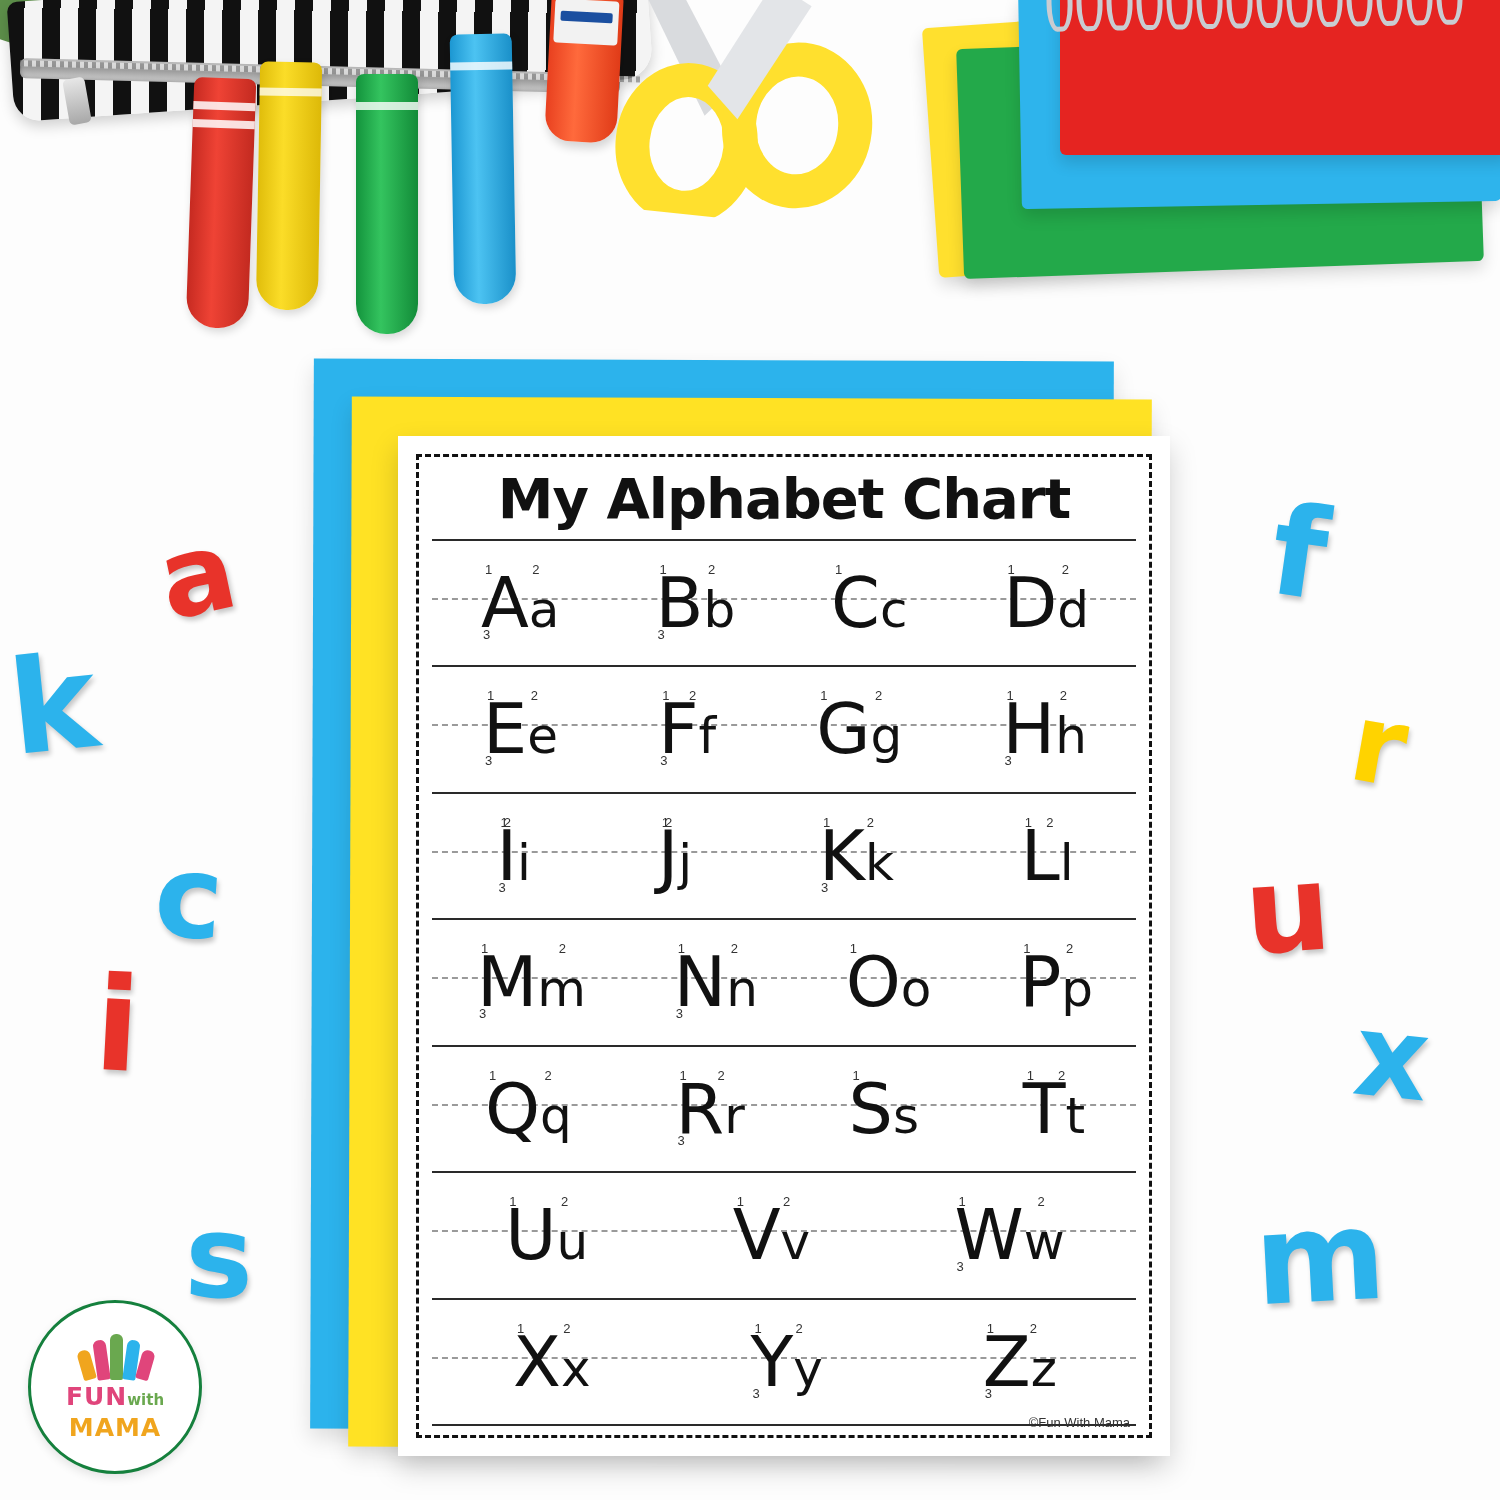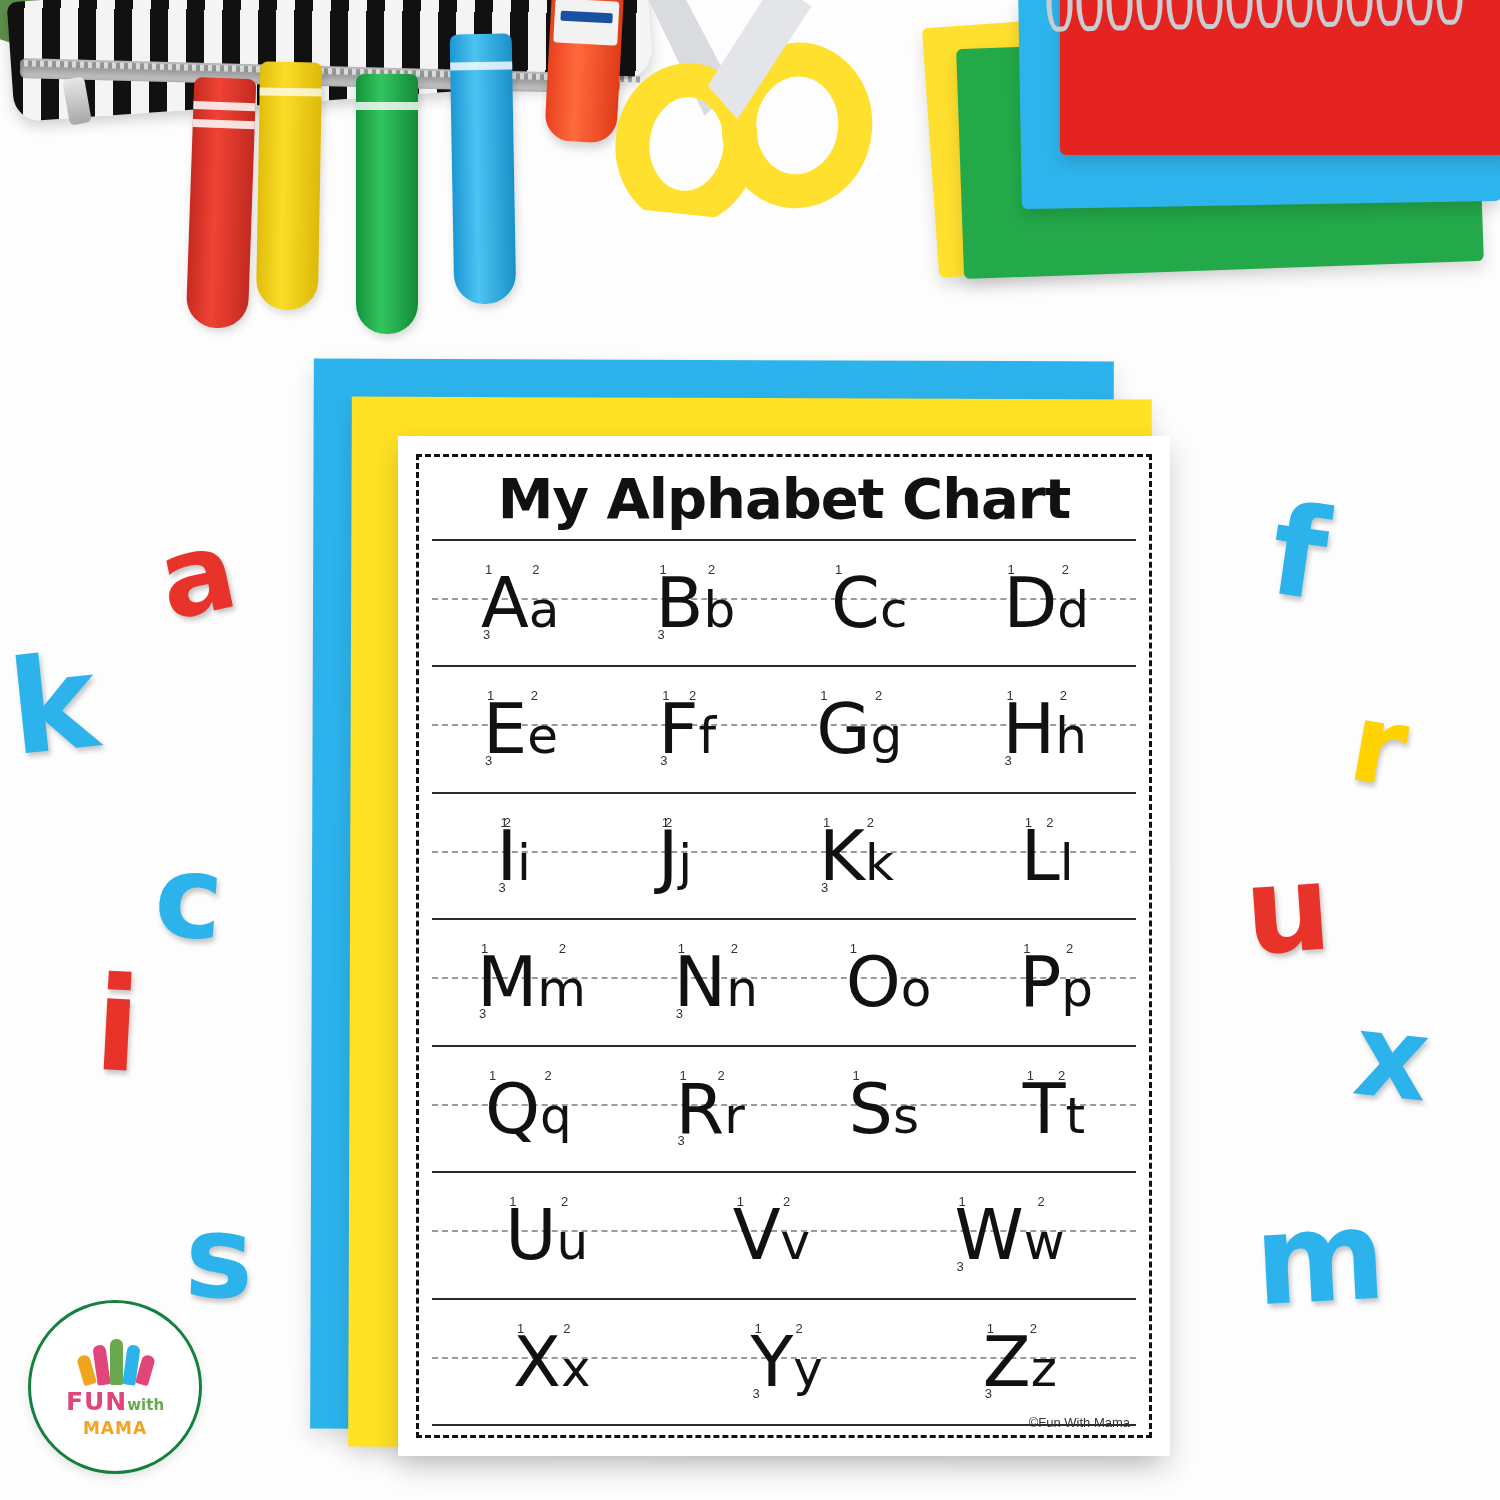--- a/index.html
+++ b/index.html
@@ -304,21 +304,21 @@
   }
   .logo-fun .with {
     color: #6aa84f;
     font-size: 15px;
     font-weight: 700;
     letter-spacing: 0;
   }
   .logo-mama {
     font-family: "DejaVu Sans", sans-serif;
     font-weight: 700;
-    font-size: 17px;
+    font-size: 25px;
     letter-spacing: 1px;
     color: #f0a51e;
   }
 </style>
 </head>
 <body>
 
 <div id="scene">
 
   <div class="leaf" style="left:-10px;top:-14px;width:96px;height:64px;transform:rotate(18deg);"></div>

